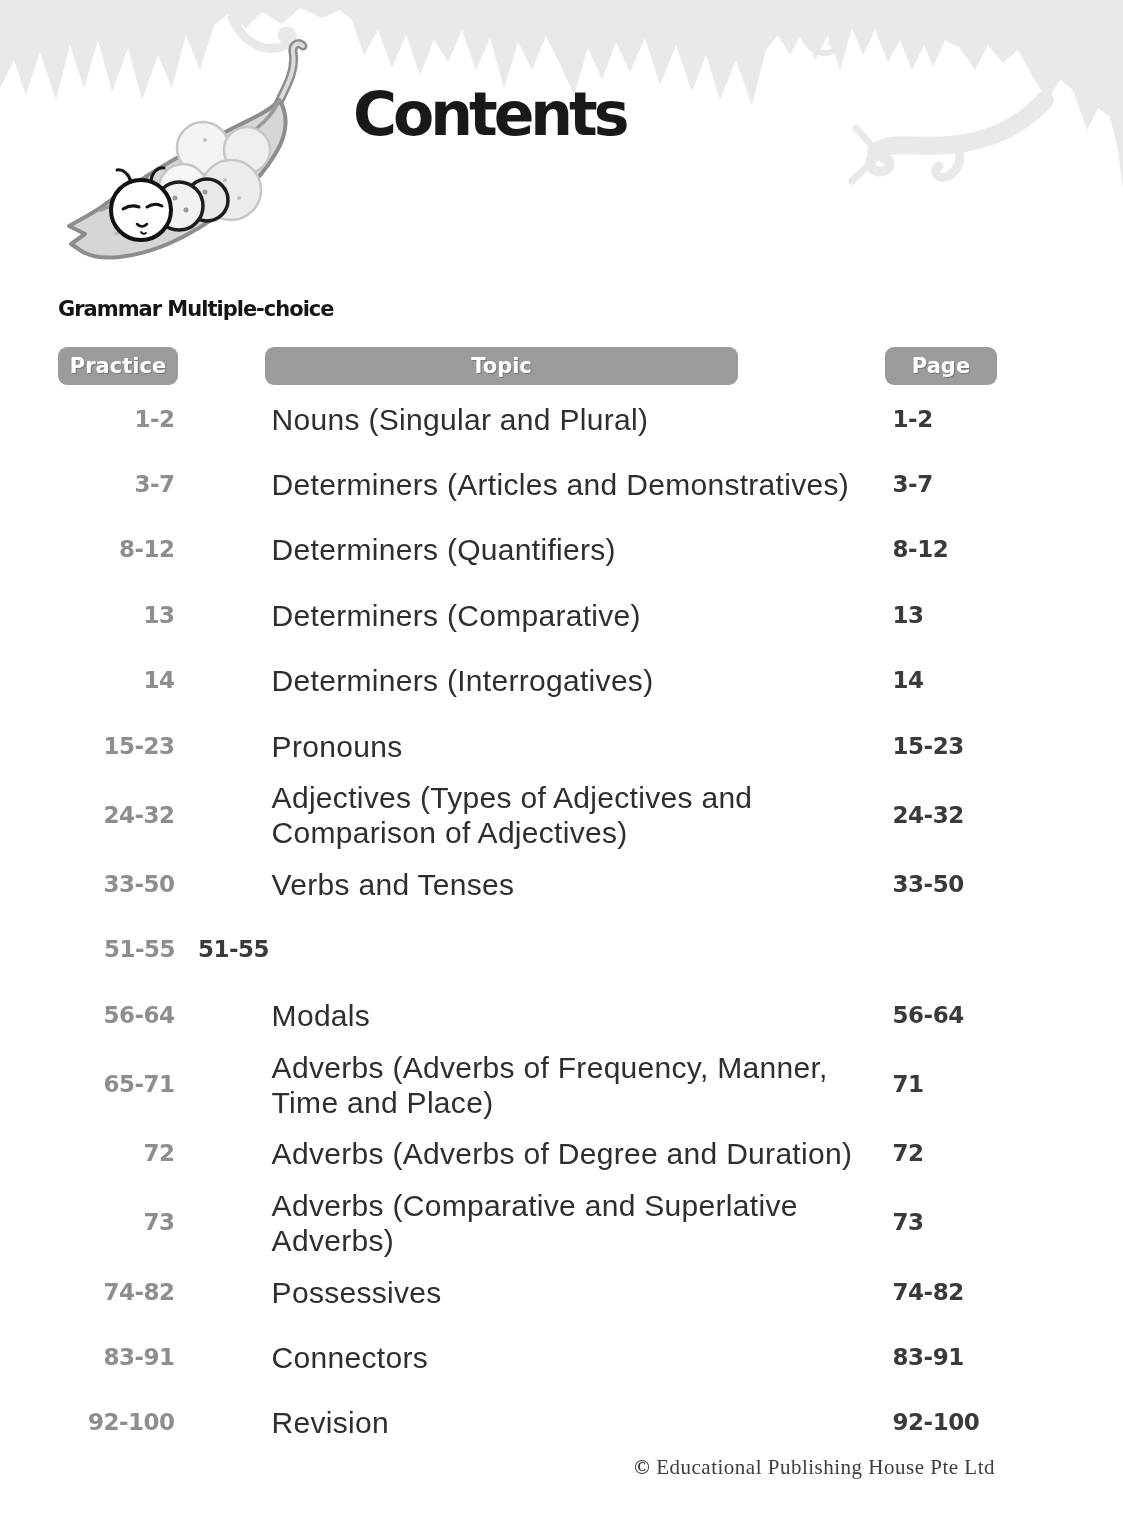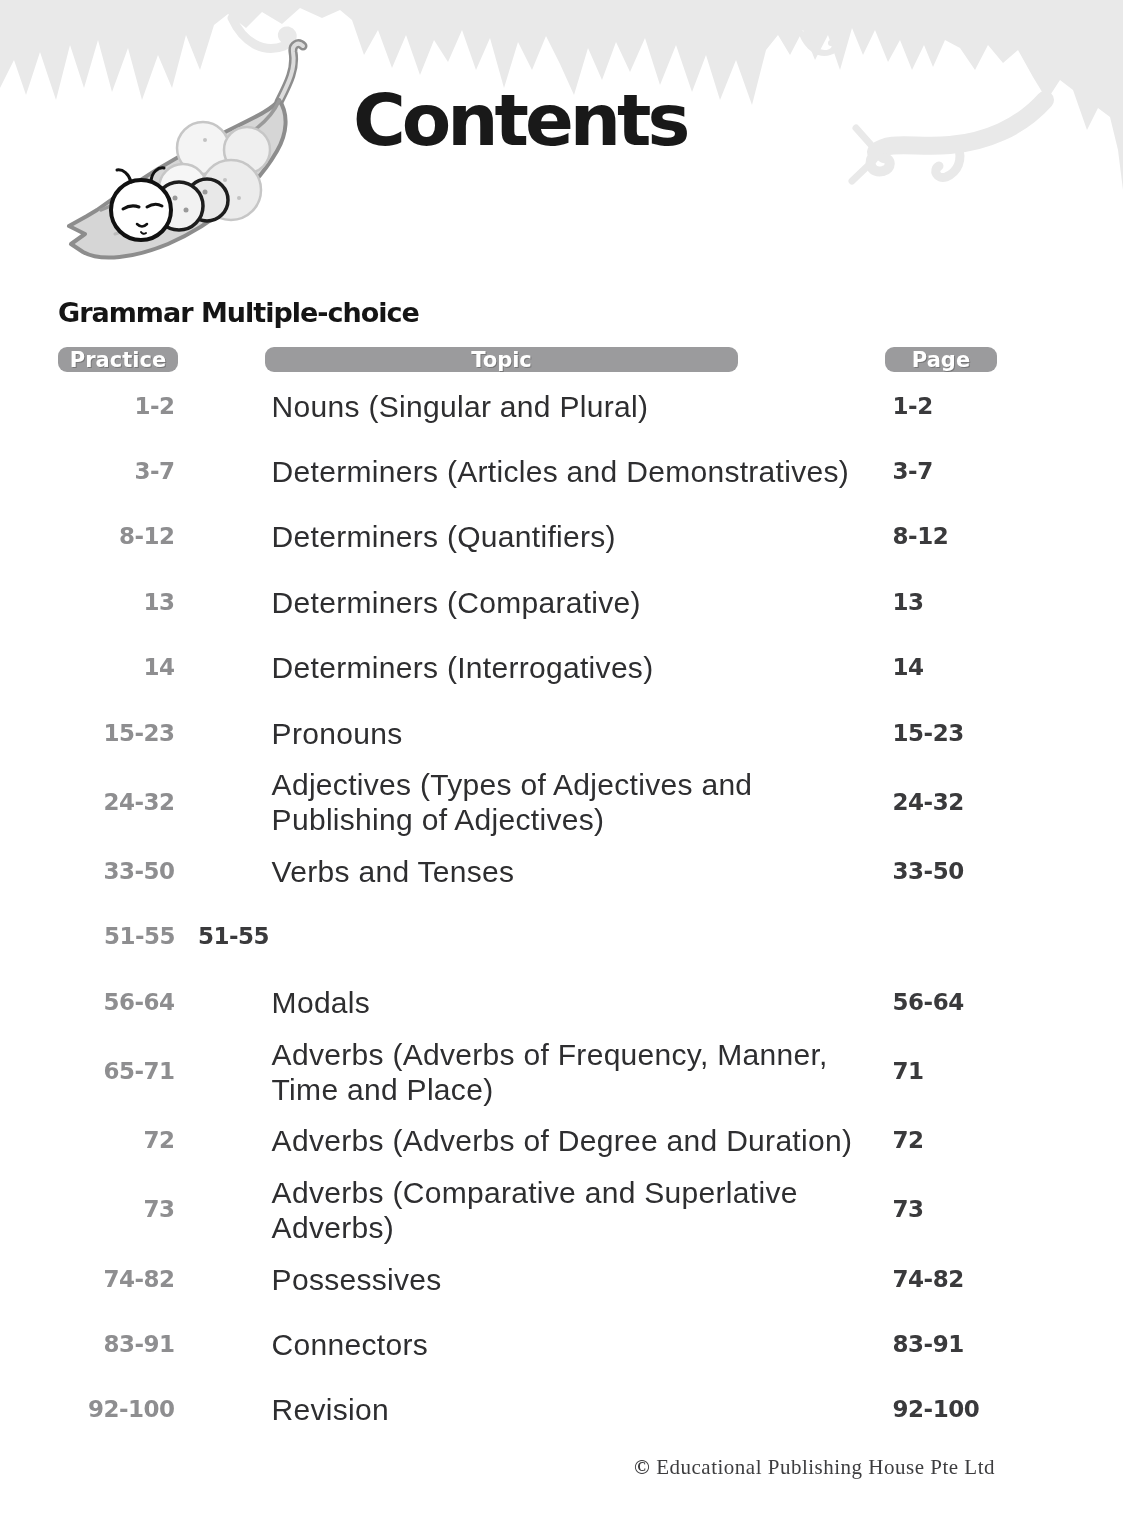--- a/index.html
+++ b/index.html
@@ -13,37 +13,37 @@
     position:absolute;left:0;top:0;width:1123px;height:300px;z-index:0;
   }
   
   .leaf-illustration{
     position:absolute;left:55px;top:38px;width:292px;height:228px;z-index:2;
   }
   
   .page-title{
     position:absolute;left:353px;top:84px;z-index:2;
     font-family:"DejaVu Sans", sans-serif;
-    font-weight:bold;font-size:72px;letter-spacing:-4px;
+    font-weight:bold;font-size:60px;letter-spacing:-4px;
     color:#191919;line-height:1;
   }
   
   .section-heading{
     position:absolute;left:58px;top:297px;z-index:2;
     font-family:"DejaVu Sans", sans-serif;
-    font-weight:bold;font-size:27px;letter-spacing:-1px;
+    font-weight:bold;font-size:21px;letter-spacing:-1px;
     color:#151515;
   }
   
   .toc{
     position:absolute;left:58px;top:347px;width:1010px;z-index:2;
   }
   .toc-header{display:flex;align-items:flex-start;}
   .pill{
-    background:#9b9b9d;border-radius:9px;height:25px;
+    background:#9b9b9d;border-radius:9px;height:38px;
     display:flex;align-items:center;justify-content:center;
     color:#ffffff;font-family:"DejaVu Sans", sans-serif;
     font-weight:bold;font-size:21px;
     text-shadow:1px 1px 0 rgba(90,90,90,0.55);
   }
   .pill.practice-pill{width:120px;}
   .pill.topic-pill{margin-left:87px;width:473px;}
   .pill.page-pill{margin-left:147px;width:112px;}
   .toc-body{margin-top:0;}
   .toc-row{
@@ -193,21 +193,21 @@
   </div>
 
   <div class="toc-row">
     <div class="cell practice">15-23</div>
     <div class="cell topic">Pronouns</div>
     <div class="cell page">15-23</div>
   </div>
 
   <div class="toc-row">
     <div class="cell practice">24-32</div>
-    <div class="cell topic">Adjectives (Types of Adjectives and Publishing of Adjectives)</div>
+    <div class="cell topic">Adjectives (Types of Adjectives and Comparison of Adjectives)</div>
     <div class="cell page">24-32</div>
   </div>
 
   <div class="toc-row">
     <div class="cell practice">33-50</div>
     <div class="cell topic">Verbs and Tenses</div>
     <div class="cell page">33-50</div>
   </div>
 
   <div class="toc-row">

